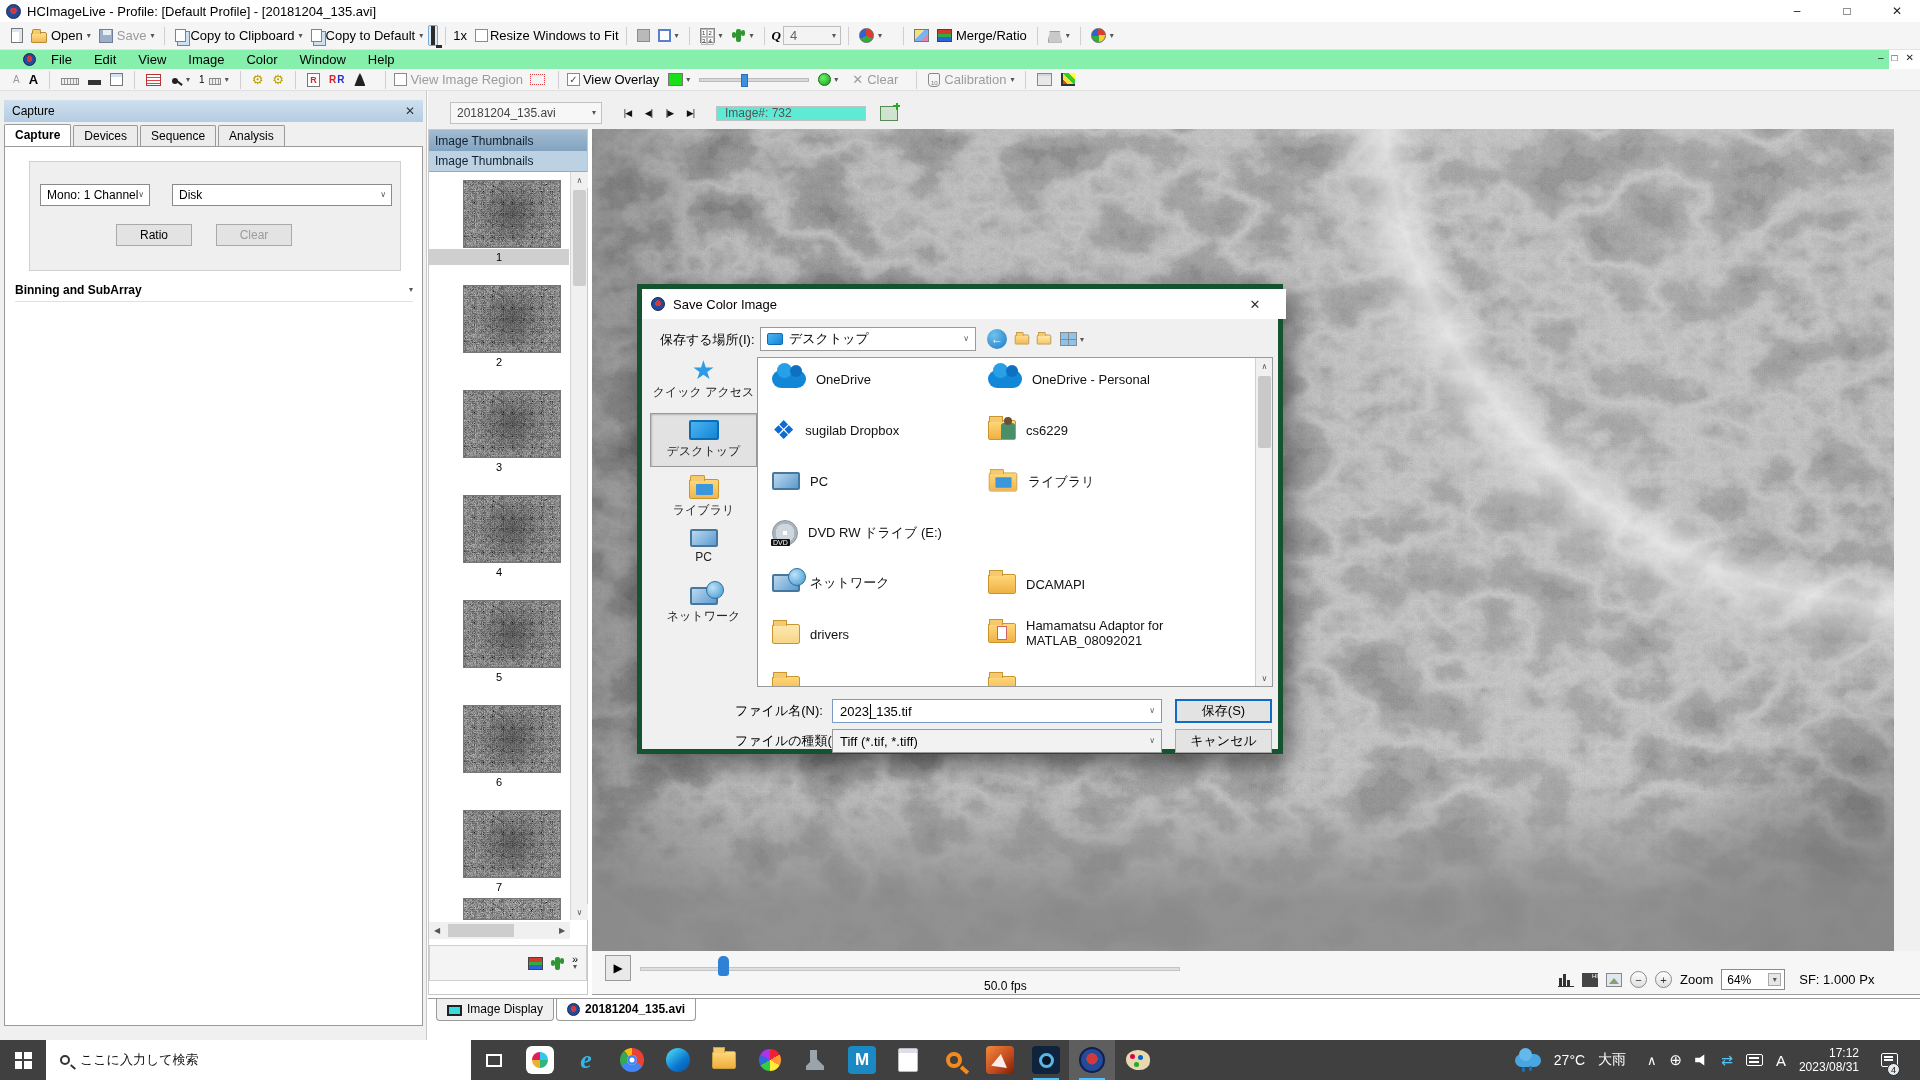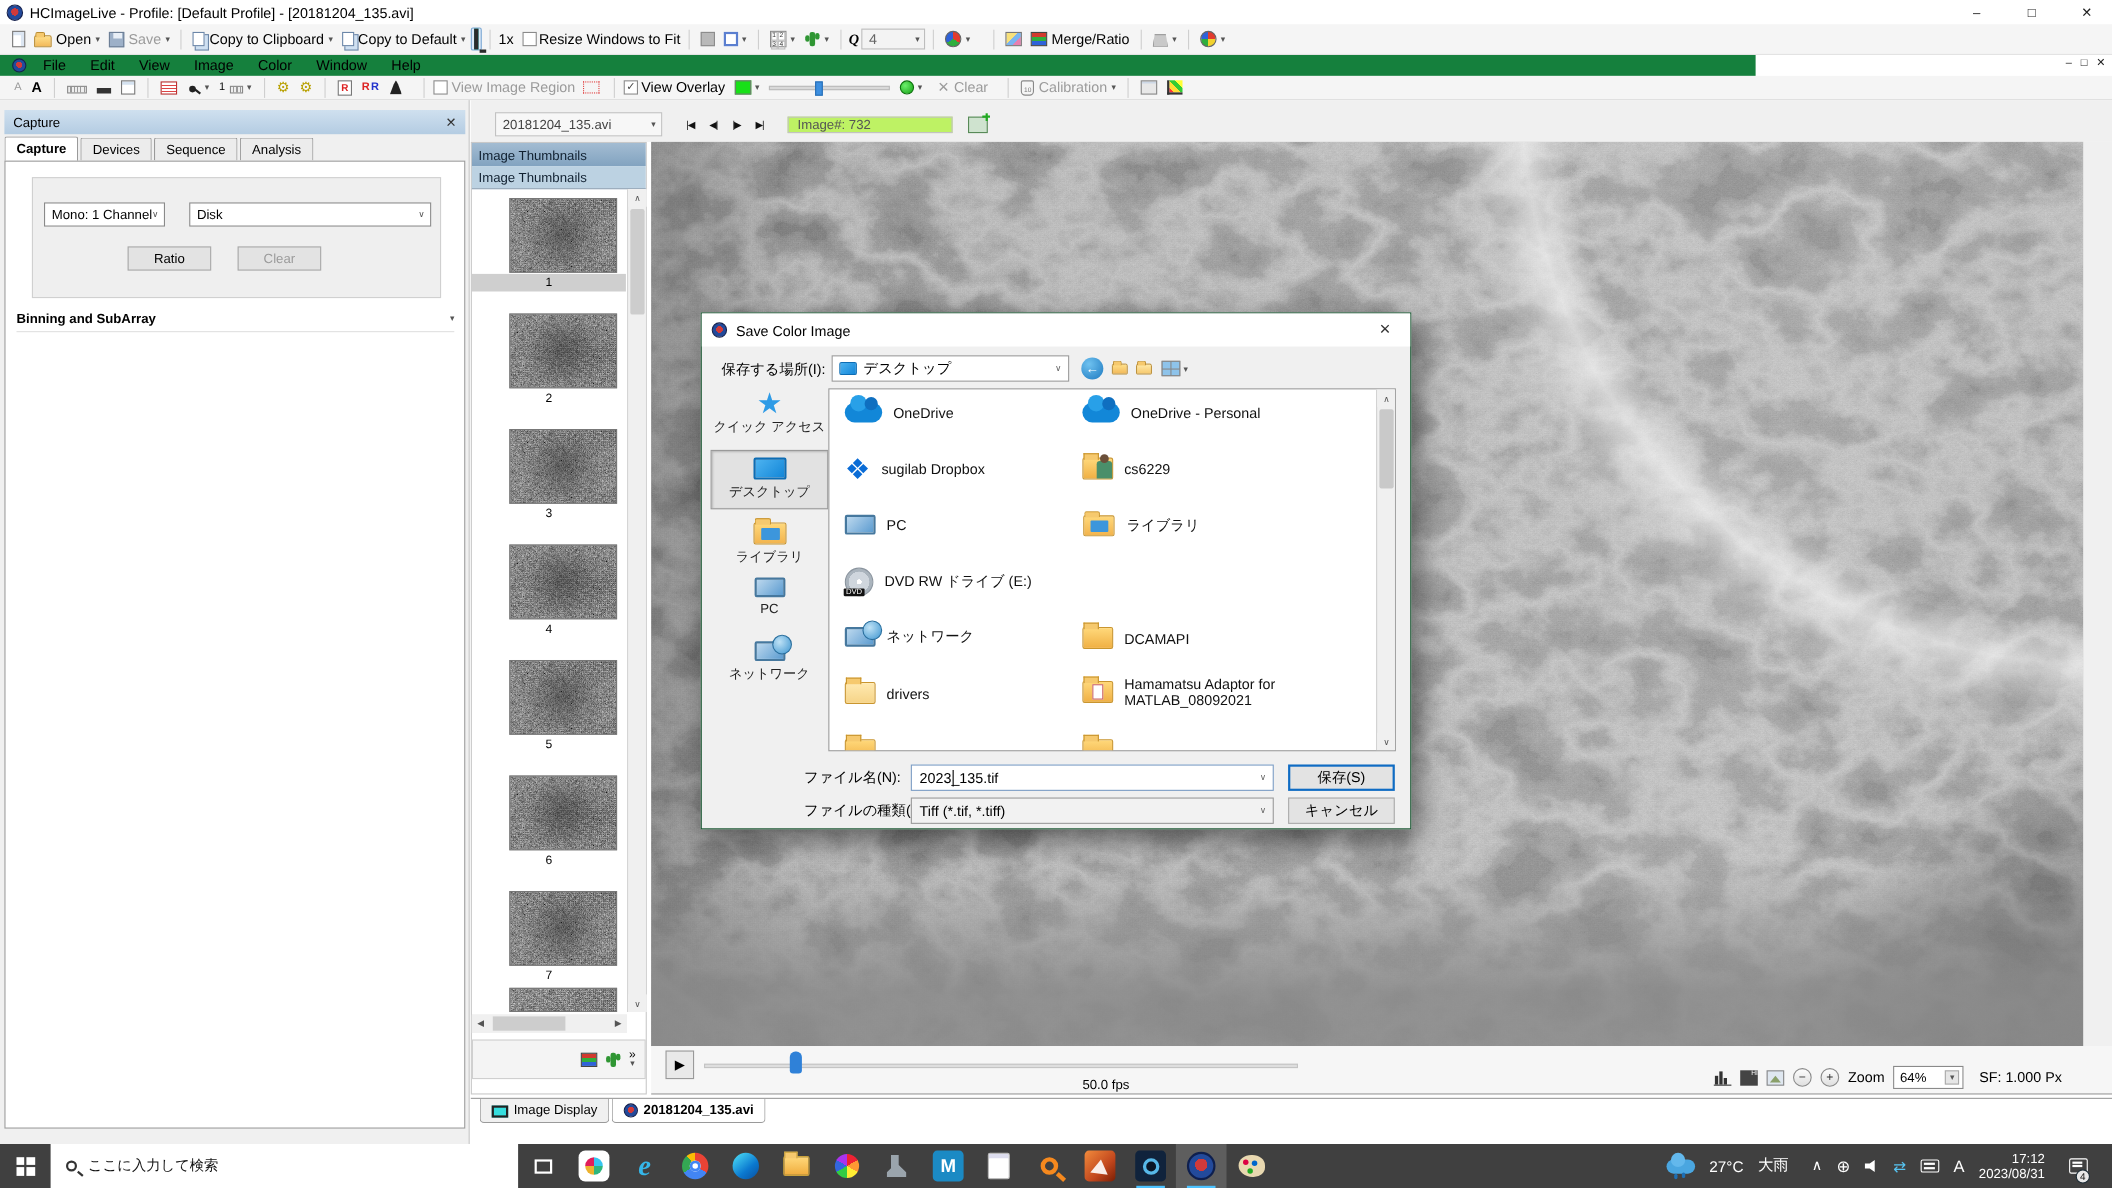--- a/index.html
+++ b/index.html
@@ -6,21 +6,21 @@
 html,body{background:#777}
 #root{position:relative;width:1920px;height:1080px;background:#fff;overflow:hidden;
   font-family:"Liberation Sans","DejaVu Sans",sans-serif;font-size:13px;color:#000}
 .abs{position:absolute}
 
 .titlebar{left:0;top:0;width:1920px;height:22px;background:#fff;display:flex;align-items:center;padding-left:6px;gap:6px}
 .hcicon{width:15px;height:15px;border-radius:50%;background:radial-gradient(circle at 50% 45%,#d03a3a 0 34%,#234a9b 35% 100%);border:1px solid #15214d;flex:0 0 auto}
 .wctl{position:absolute;top:0;height:22px;width:46px;display:flex;align-items:center;justify-content:center;font-size:12px;color:#222}
 
 .toolbar1{left:0;top:22px;width:1920px;height:28px;background:#f5f5f5;border-bottom:1px solid #e3e3e3;display:flex;align-items:center;padding-left:8px;gap:2px}
-.menubar{left:0;top:50px;width:1596px;height:19px;background:#15803d;display:flex;align-items:center;gap:0;padding-left:11px}
+.menubar{left:0;top:50px;width:1889px;height:19px;background:#86efac;display:flex;align-items:center;gap:0;padding-left:23px}
 .menubar .mi{padding:0 11px;height:100%;display:flex;align-items:center}
 .toolbar2{left:0;top:69px;width:1920px;height:22px;background:#f5f5f5;border-bottom:1px solid #e0e0e0;display:flex;align-items:center;padding-left:10px;gap:3px}
 .sep{width:1px;height:18px;background:#cfcfcf;margin:0 5px;flex:0 0 auto}
 .tbtn{display:flex;align-items:center;gap:4px;padding:1px 3px;white-space:nowrap}
 .dd{font-size:8px;color:#555;line-height:1}
 .dis{color:#9b9b9b}
 .doc{width:12px;height:15px;background:#fff;border:1px solid #777;box-shadow:inset -3px 3px 0 #dce6f2}
 .fold{width:16px;height:11px;background:linear-gradient(#ffe08a,#f2b95a);border:1px solid #b98c32;border-radius:2px 2px 1px 1px;position:relative;margin-top:3px}
 .fold:before{content:"";position:absolute;top:-4px;left:0;width:7px;height:4px;background:#f6c96e;border:1px solid #b98c32;border-bottom:none;border-radius:2px 2px 0 0}
 .floppy{width:14px;height:14px;background:#9db0c8;border:1px solid #6d7f96;position:relative}
@@ -76,21 +76,21 @@
 .groupbox{position:absolute;left:24px;top:14px;width:372px;height:110px;background:#efefef;border:1px solid #d0d0d0}
 .combo{border:1px solid #8a8a8a;background:#fff;display:flex;align-items:center;padding:0 6px;font-size:12px;position:relative}
 .combo .dd{position:absolute;right:5px}
 .btn{border:1px solid #a9a9a9;background:#e3e3e3;display:flex;align-items:center;justify-content:center;font-size:12px}
 .binhdr{position:absolute;left:10px;top:136px;width:398px;display:flex;align-items:center;font-weight:bold;font-size:12px;border-bottom:1px solid #e0e0e0;padding-bottom:4px}
 
 .avibar{left:428px;top:91px;width:1492px;height:38px;background:#f0f0f0;display:flex;align-items:flex-end}
 .avirow{position:absolute;left:22px;top:11px;display:flex;align-items:center;gap:4px}
 .transport{display:flex;gap:2px;margin-left:12px}
 .tpb{width:19px;height:19px;background:#f0f0f0;display:flex;align-items:center;justify-content:center;font-size:9px;letter-spacing:-1px;color:#111}
-.imgnum{width:150px;height:15px;border:1px solid #c2c2c2;background:#bef264;color:#555;display:flex;align-items:center;padding-left:8px;font-size:12px}
+.imgnum{width:150px;height:15px;border:1px solid #c2c2c2;background:#5eead4;color:#555;display:flex;align-items:center;padding-left:8px;font-size:12px}
 .camplus{width:18px;height:15px;background:#cfe3cf;border:1px solid #588a58;position:relative}
 .camplus:after{content:"";position:absolute;right:-3px;top:-4px;width:7px;height:7px;background:
  linear-gradient(#2a2 0 0) center/7px 2px no-repeat,linear-gradient(#2a2 0 0) center/2px 7px no-repeat}
 
 .thumbcol{left:428px;top:129px;width:160px;height:866px;background:#fff;border:1px solid #c8c8c8}
 .cap1{position:absolute;left:0;top:0;width:158px;height:21px;background:linear-gradient(#a3bcd2,#82a3c0);color:#102030;display:flex;align-items:center;padding-left:6px;font-size:12px}
 .cap2{position:absolute;left:0;top:21px;width:158px;height:21px;background:#bcd2e2;color:#102030;display:flex;align-items:center;padding-left:6px;font-size:12px;border-bottom:1px solid #9ab}
 .thumb{position:absolute;left:34px;width:98px;height:68px;border:1px solid #777;overflow:hidden;background:#9a9a9a}
 .thumb svg{display:block}
 .thumb .vig{position:absolute;inset:0;background:radial-gradient(circle at 50% 50%,rgba(30,30,30,.45),rgba(30,30,30,.05) 62%)}
@@ -127,21 +127,21 @@
 .zcombo{width:64px;height:21px;border:1px solid #8a8a8a;background:#fff;display:flex;align-items:center;padding-left:5px;font-size:12px;position:relative}
 .zcombo .dd{position:absolute;right:3px;top:3px;width:13px;height:13px;background:#e6e6e6;border:1px solid #aaa;display:flex;align-items:center;justify-content:center}
 .navarrows{left:1880px;top:1000px;display:flex;gap:3px}
 .nbtn{width:17px;height:15px;border:1px solid #a8a8a8;background:#f2f2f2;display:flex;align-items:center;justify-content:center;font-size:9px;color:#333}
 
 .btabs{left:428px;top:998px;width:1492px;height:25px;border-top:1px solid #9a9a9a;background:#fff;display:flex;align-items:flex-start;padding-left:8px;gap:2px}
 .btab{display:flex;align-items:flex-end;gap:5px;border:1px solid #9a9a9a;border-top:none;background:#f0f0f0;padding:3px 10px 4px;border-radius:0 0 4px 4px;font-size:12px}
 .btab.active{background:#fff;font-weight:bold}
 .minimon{width:15px;height:11px;border:2px solid #222;background:#35dede}
 
-.dialog{left:637px;top:284px;width:646px;height:470px;background:#f0f0f0;border:1px solid #14532d;box-shadow:6px 10px 26px rgba(0,0,0,.5);z-index:50}
+.dialog{left:637px;top:284px;width:646px;height:470px;background:#f0f0f0;border:5px solid #14532d;box-shadow:6px 10px 26px rgba(0,0,0,.5);z-index:50}
 .dtitle{position:absolute;left:0;top:0;width:644px;height:30px;background:#fff;display:flex;align-items:center;gap:8px;padding-left:9px;font-size:13px}
 .dclose{position:absolute;right:1px;top:1px;width:44px;height:28px;display:flex;align-items:center;justify-content:center;font-size:13px;color:#333}
 .drow1{position:absolute;left:0;top:38px;width:646px;height:26px}
 .dcombo{position:absolute;left:118px;top:0;width:216px;height:24px;border:1px solid #9a9a9a;background:#fff;display:flex;align-items:center;gap:6px;padding:0 22px 0 6px;font-size:13px}
 .dcombo .dd{position:absolute;right:6px;color:#666}
 .backbtn{width:20px;height:20px;border-radius:50%;background:radial-gradient(circle at 35% 30%,#6fc2f0,#1d79c0);color:#fff;display:flex;align-items:center;justify-content:center;font-size:12px}
 .fold2{transform:scale(.9)}
 .viewsic{width:17px;height:14px;display:grid;grid-template-columns:1fr 1fr;gap:1px;background:#888;border:1px solid #888}
 .viewsic span{background:#8ec3ea}
 .places{position:absolute;left:8px;top:68px;width:107px;height:330px;background:#f0f0f0}

